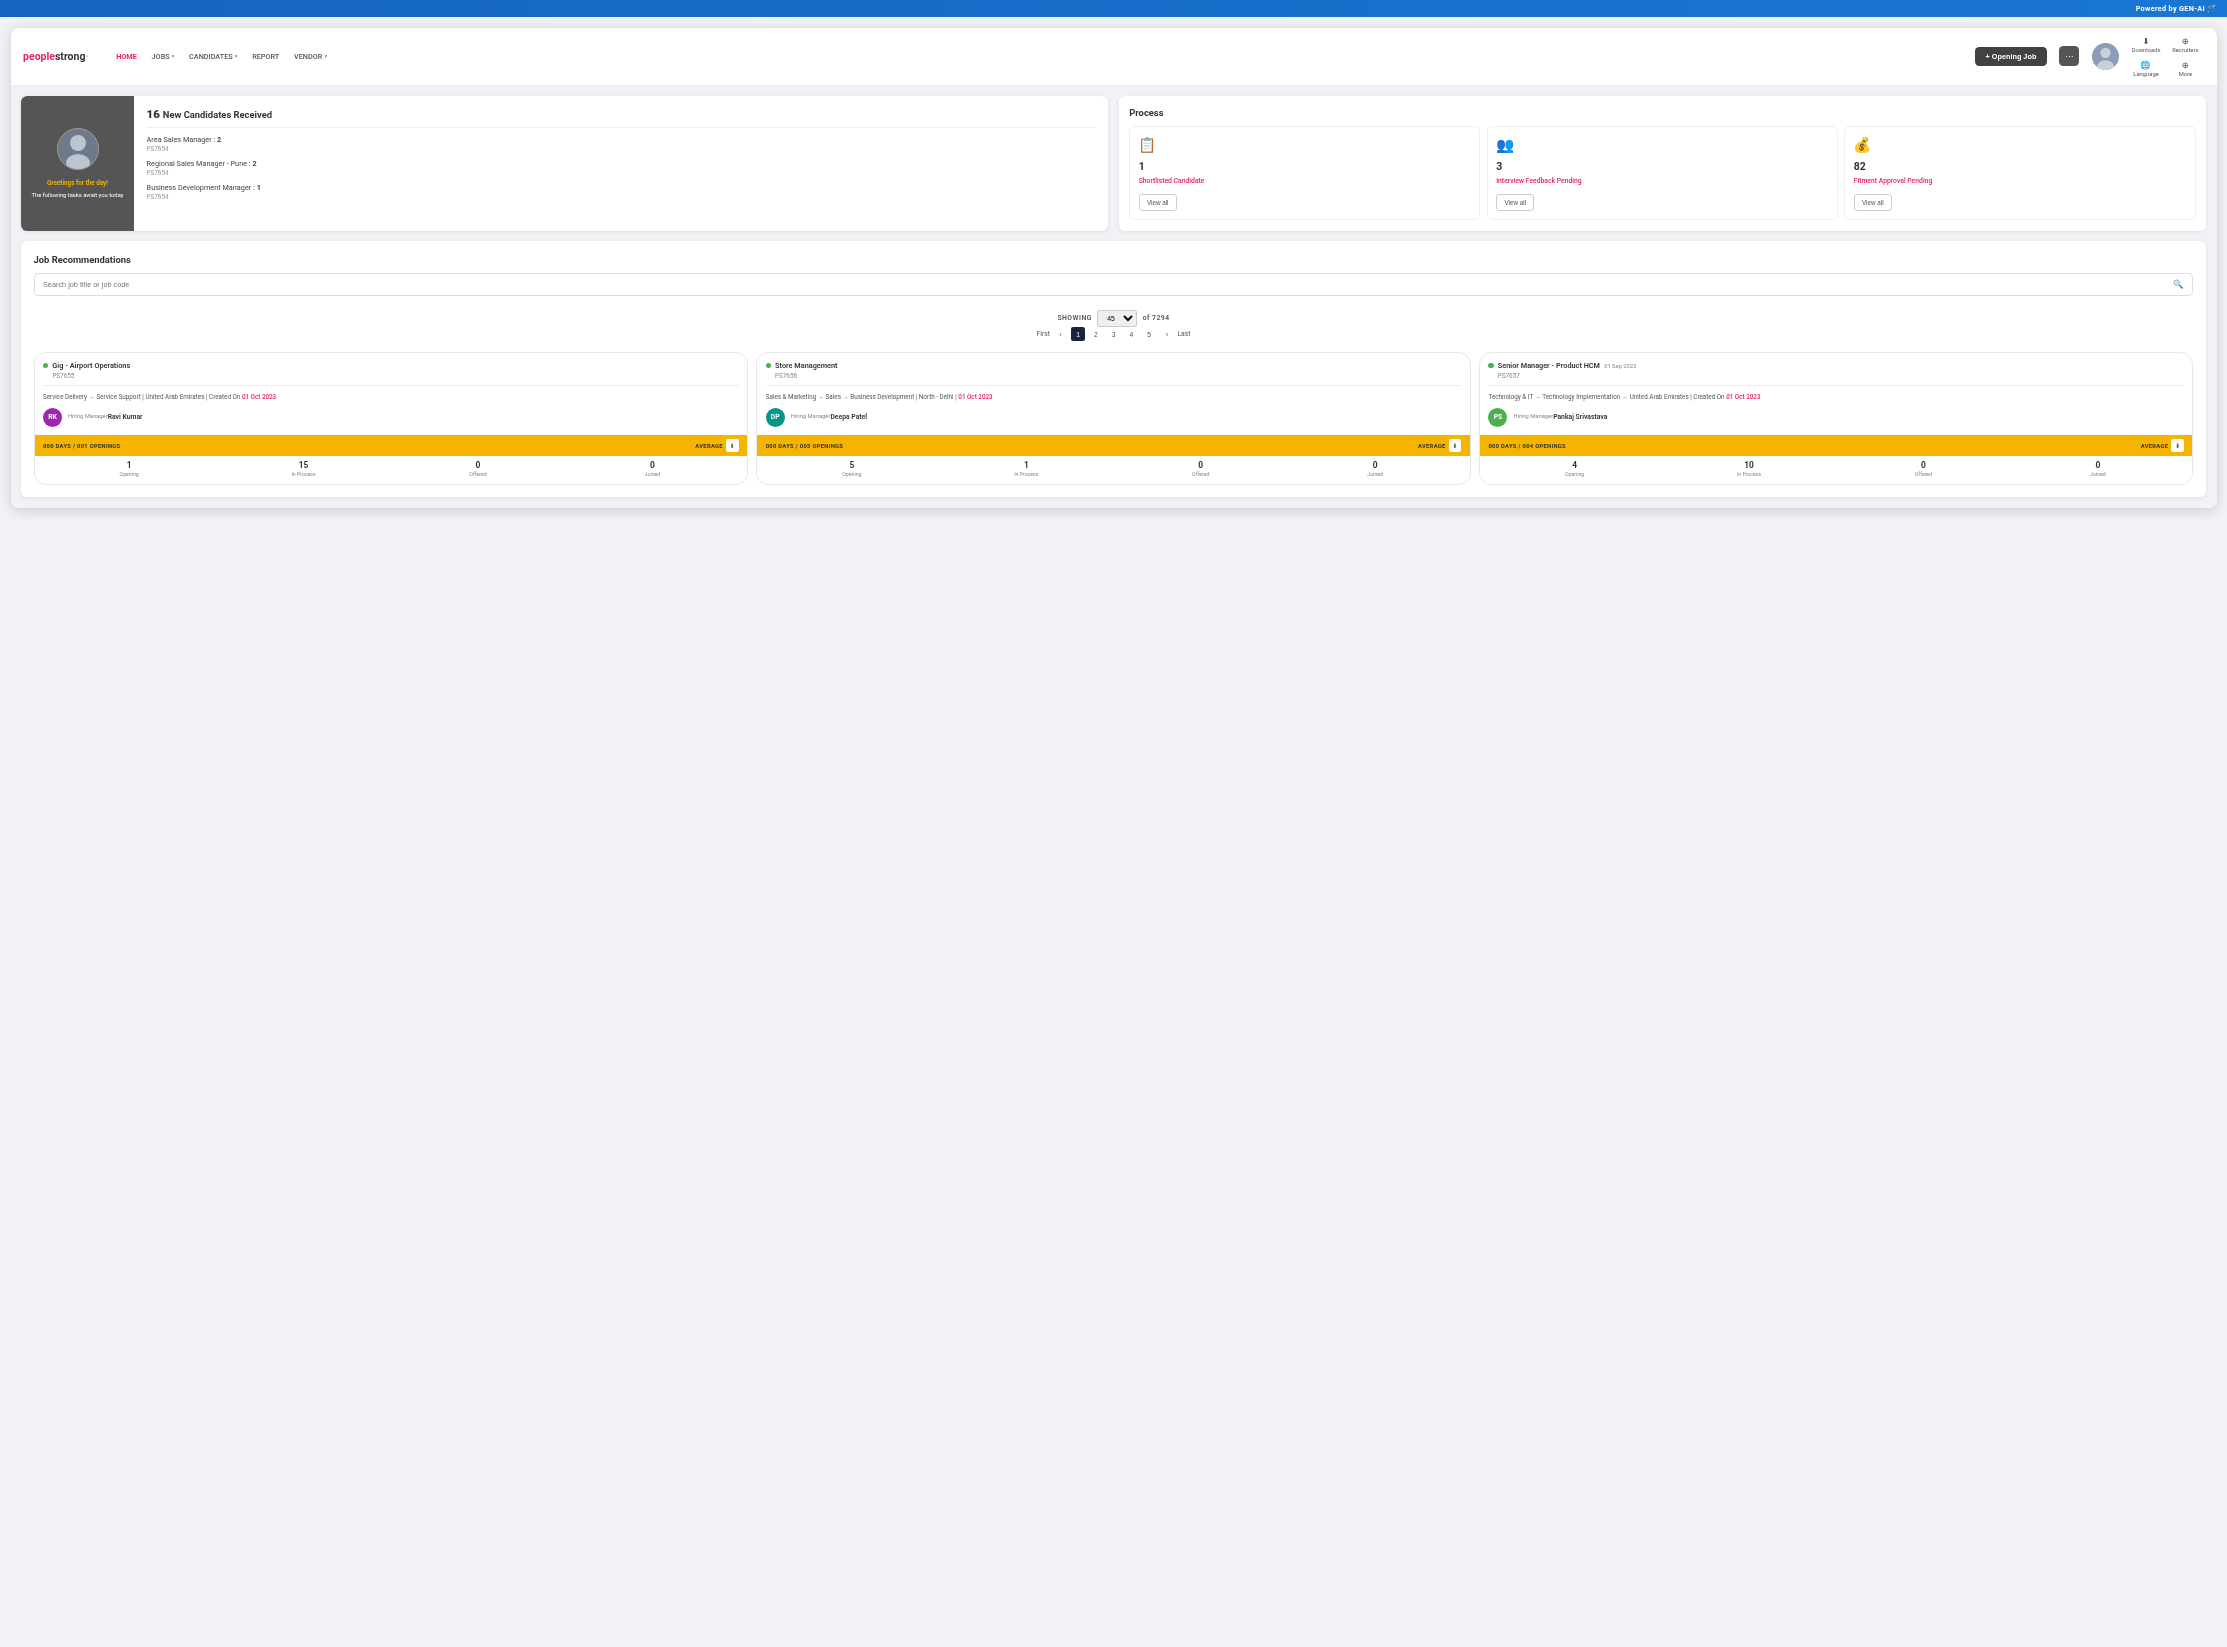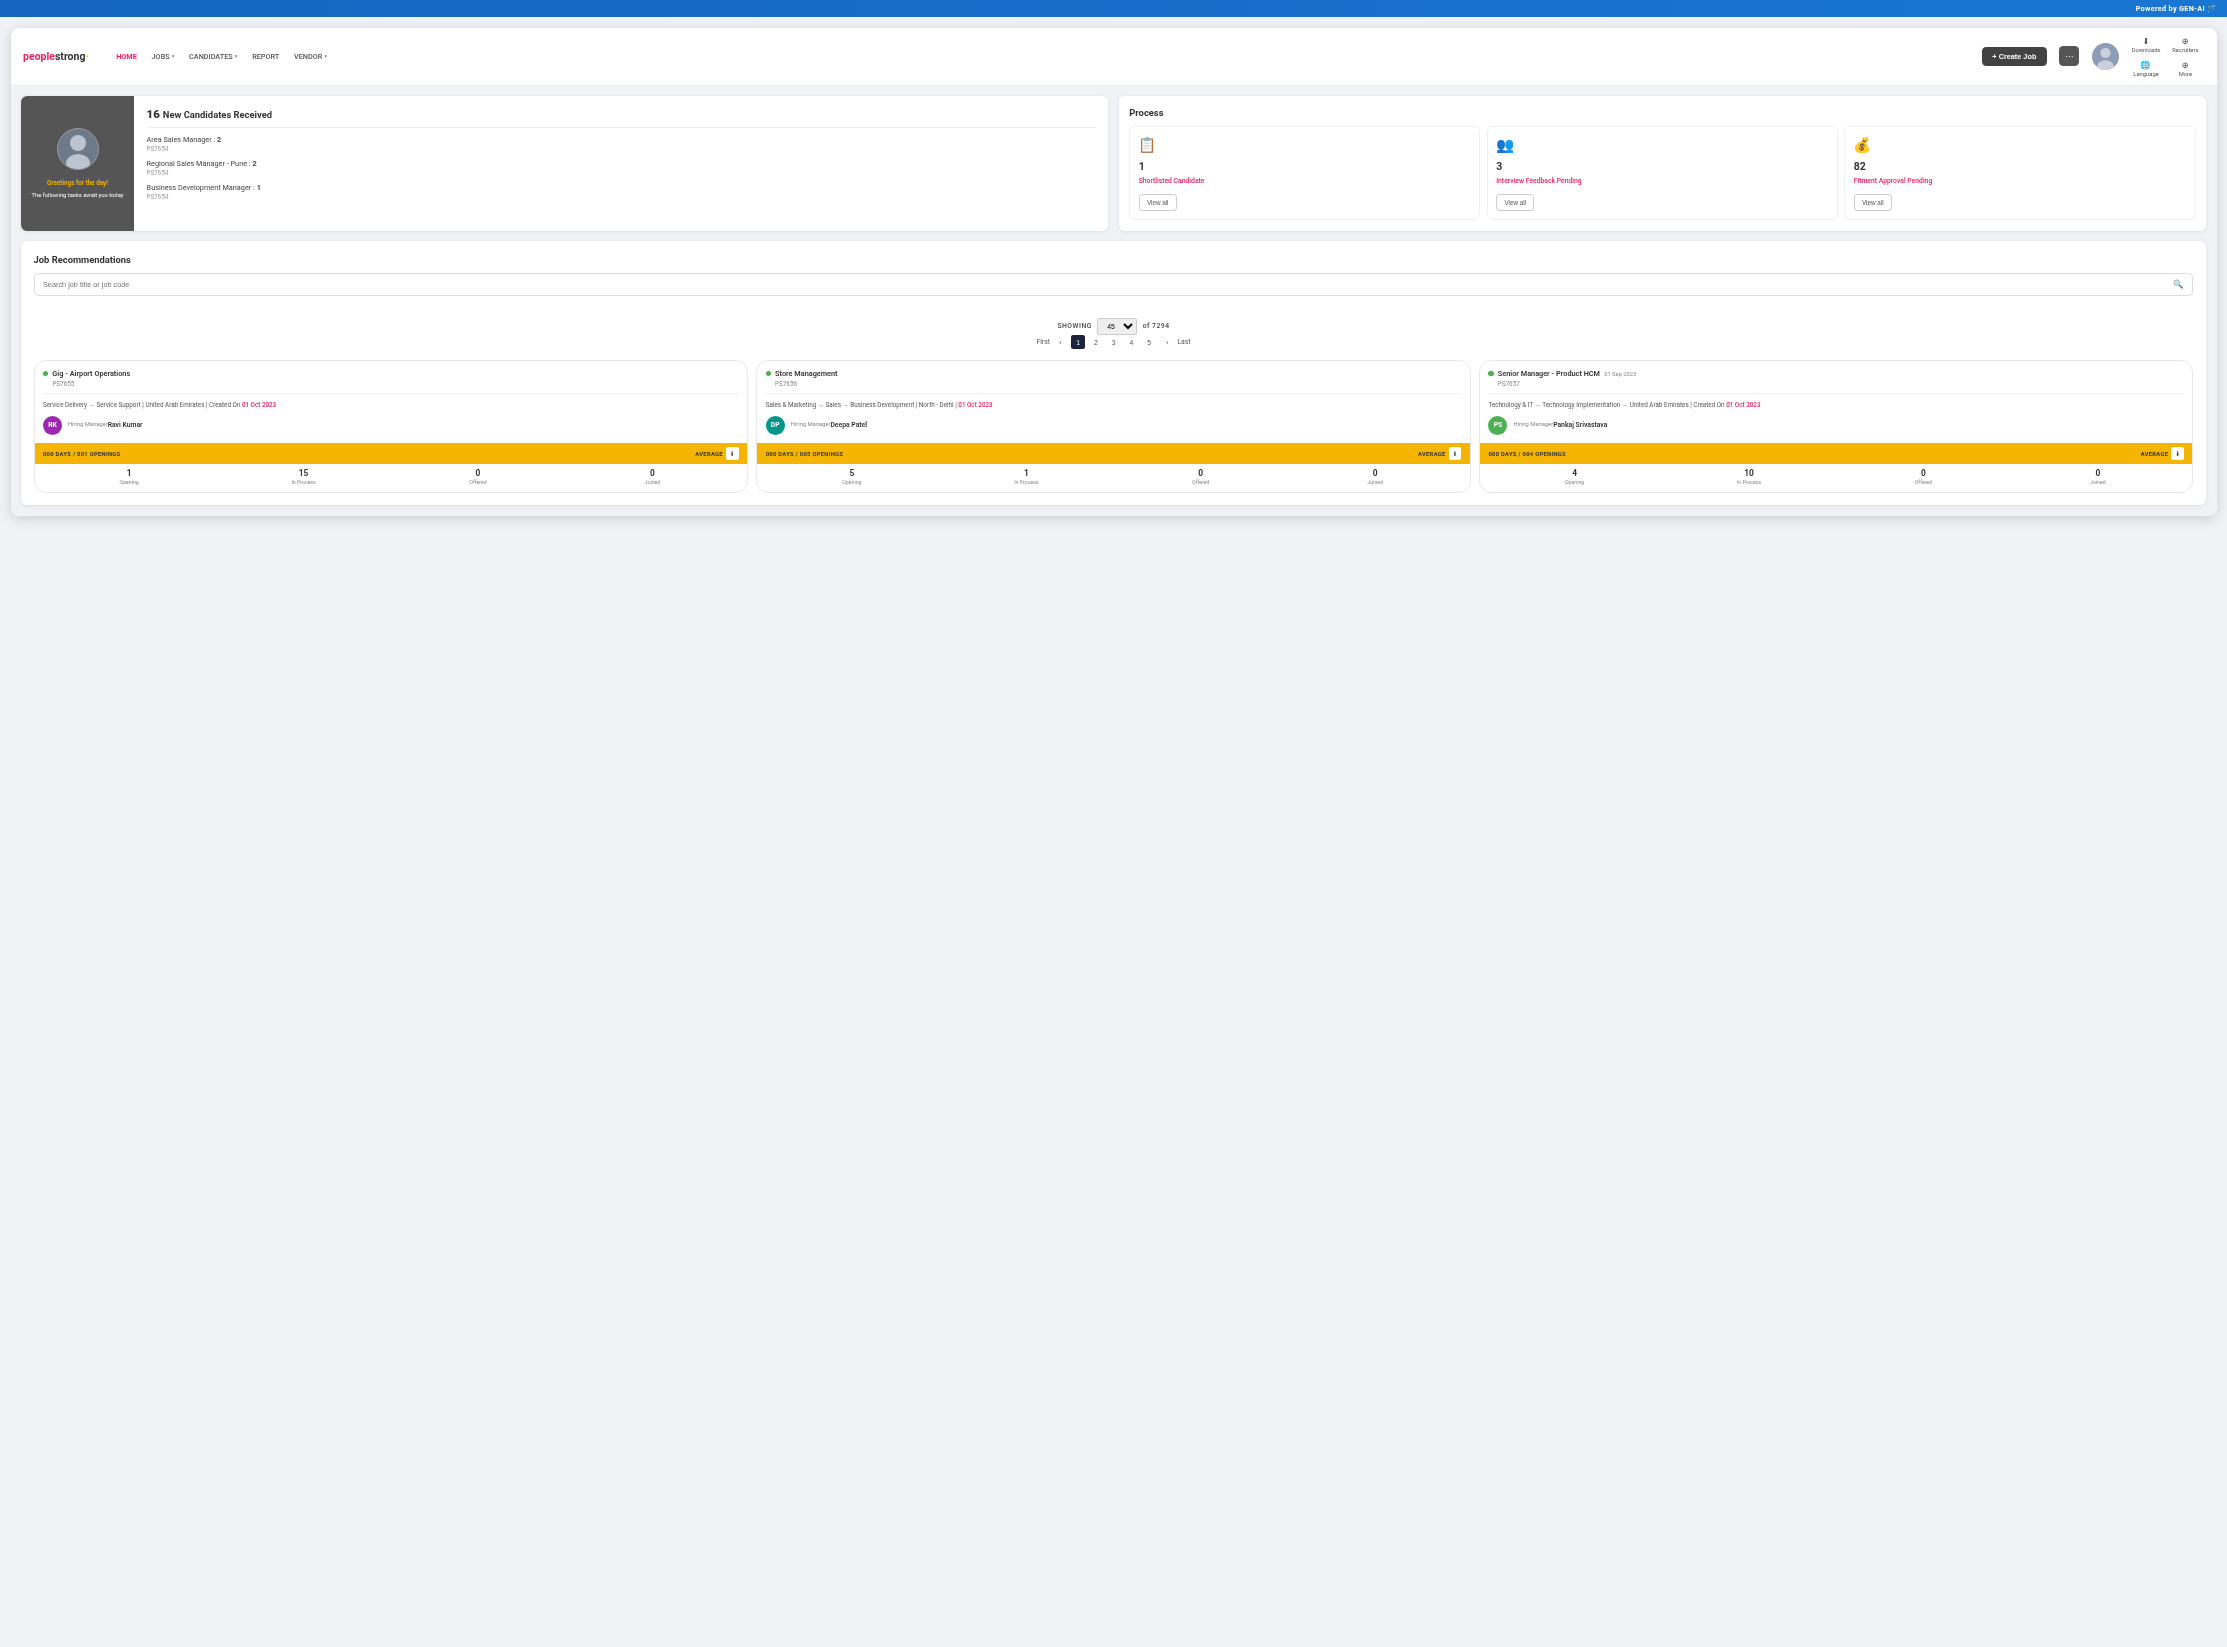--- a/index.html
+++ b/index.html
@@ -276,21 +276,21 @@
       color: #333;
       margin-bottom: 8.4px;
     }
 
     .search-bar {
       display: flex;
       align-items: center;
       border: 0.5px solid #ddd;
       border-radius: 4.2px;
       padding: 5.2px 8.4px;
-      margin-bottom: 22px;
+      margin-bottom: 14px;
       gap: 4.2px;
     }
 
     .search-input {
       border: none;
       outline: none;
       flex: 1;
       font-size: 7.3px;
       color: #555;
     }
@@ -545,21 +545,21 @@
           <span>CANDIDATES</span>
           <span class="chevron">▾</span>
         </div>
         <div class="nav-item">REPORT</div>
         <div class="nav-item">
           <span>VENDOR</span>
           <span class="chevron">▾</span>
         </div>
       </div>
 
-      <button class="create-job-btn">+ Create Job</button>
+      <button class="create-job-btn">+ Opening Job</button>
 
       <div class="chat-icon-btn">
         <span>⋯</span>
       </div>
 
       <div class="user-profile-area">
         <div class="user-avatar-img">
           <svg viewBox="0 0 52 52" width="27" height="27">
             <rect width="52" height="52" fill="#8d9db6" rx="26"></rect>
             <circle cx="26" cy="19" r="10" fill="#c9d0dc"></circle>

